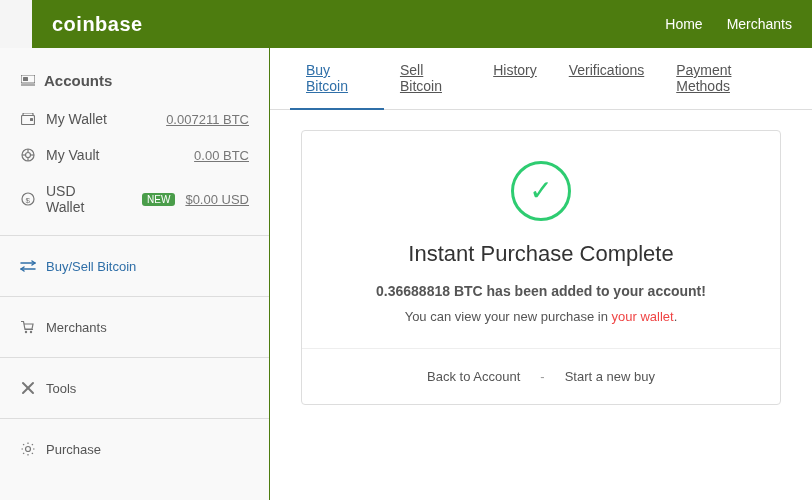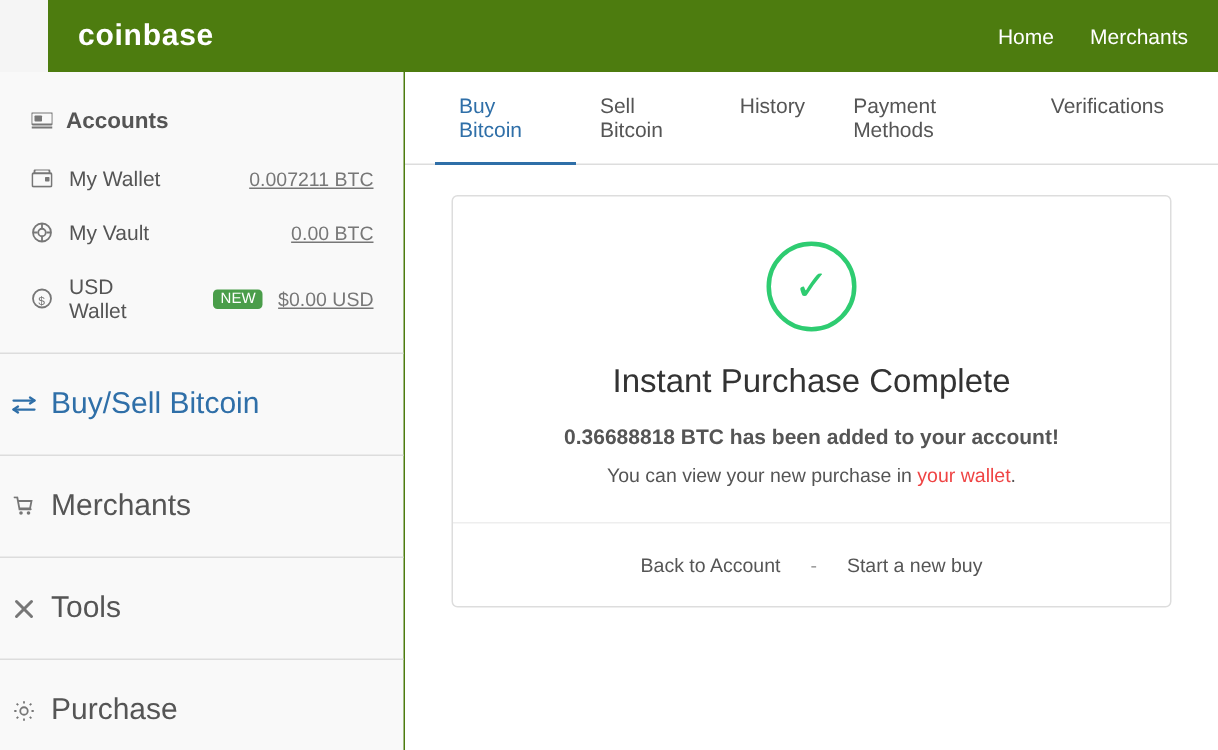--- a/index.html
+++ b/index.html
@@ -88,24 +88,24 @@
     .sidebar-divider {
       border: none;
       border-top: 1px solid #ddd;
       margin: 10px 0;
     }
 
     .sidebar-nav-item {
       display: flex;
       align-items: center;
       gap: 10px;
-      padding: 12px 8px;
+      padding: 12px 20px;
       cursor: pointer;
       color: #555;
-      font-size: 20px;
+      font-size: 13px;
     }
 
     .icon-box {
       width: 16px;
       height: 16px;
       display: flex;
       align-items: center;
       justify-content: center;
       flex-shrink: 0;
     }
@@ -125,20 +125,21 @@
       padding: 0 20px;
       background: white;
     }
     .tab {
       padding: 14px 16px;
       cursor: pointer;
       font-size: 14px;
       color: #555;
       border-bottom: 2px solid transparent;
       margin-bottom: -1px;
+      text-decoration: underline;
     }
     .tab.active {
       color: #2f6fa8;
       border-bottom-color: #2f6fa8;
       font-weight: 500;
     }
 
     
     .content {
       flex: 1;
@@ -352,24 +353,24 @@
       <div class="tab active">
         <span>Buy Bitcoin</span>
       </div>
       <div class="tab">
         <span>Sell Bitcoin</span>
       </div>
       <div class="tab">
         <span>History</span>
       </div>
       <div class="tab">
+        <span>Verifications</span>
+      </div>
+      <div class="tab">
         <span>Payment Methods</span>
-      </div>
-      <div class="tab">
-        <span>Verifications</span>
       </div>
     </div>
 
     <div class="content">
       <div class="success-card">
 
         <div class="check-circle">
           <span class="check-mark">✓</span>
         </div>
 

